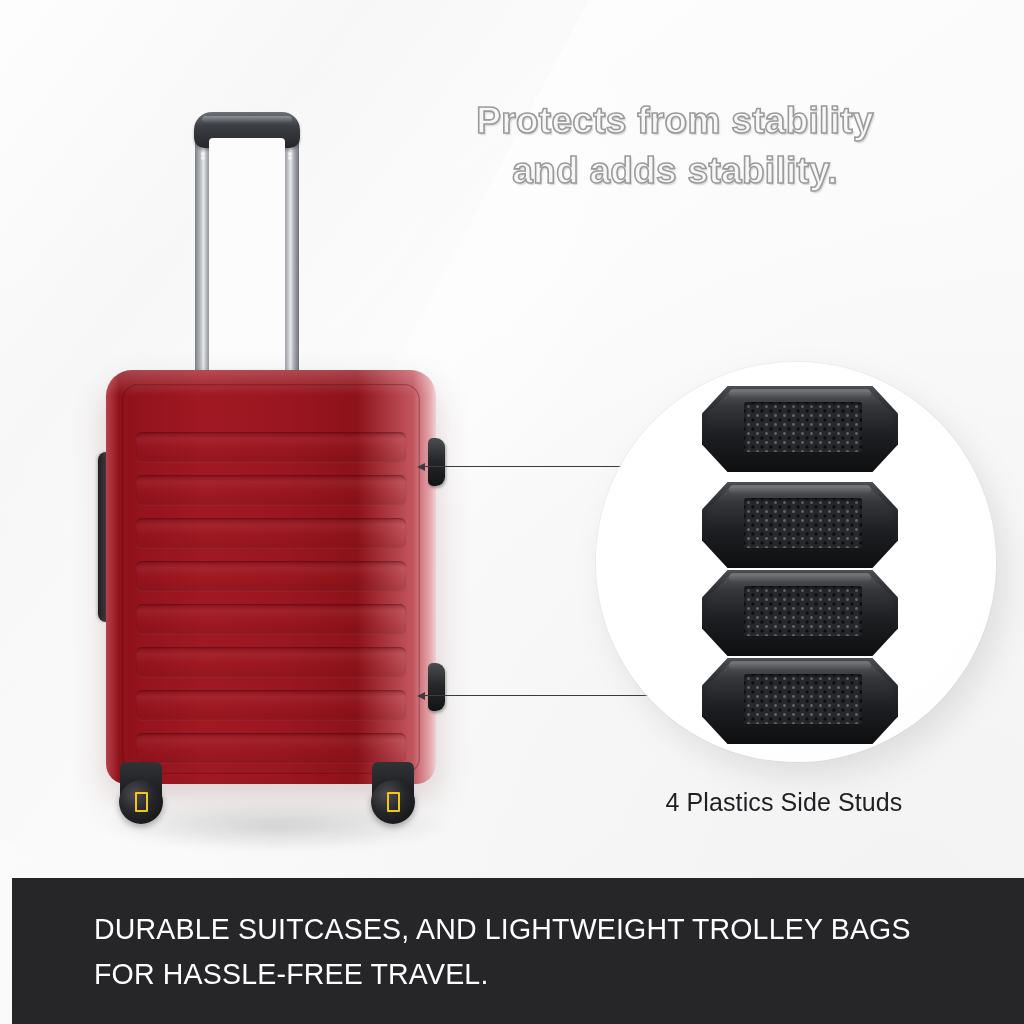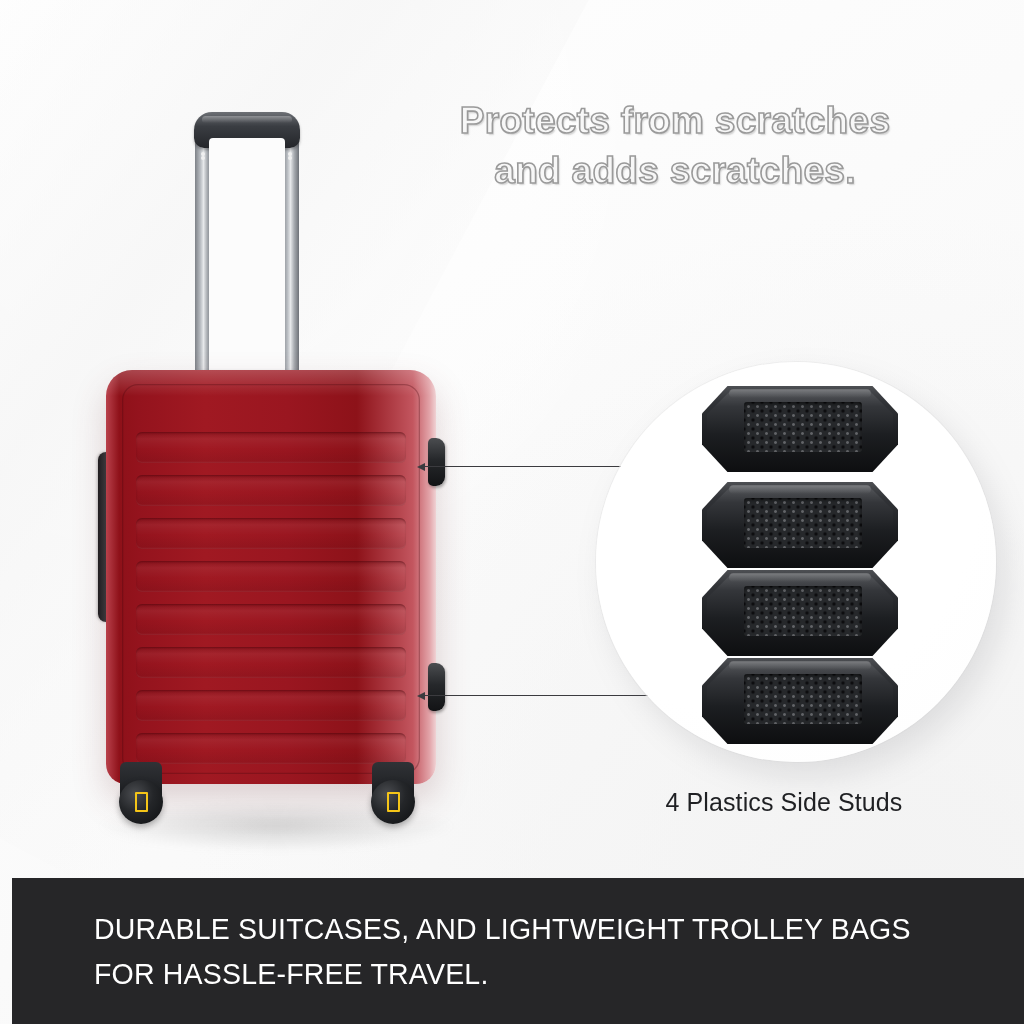--- a/index.html
+++ b/index.html
@@ -270,21 +270,21 @@
   }
 </style>
 </head>
 <body>
 
 <div class="stage">
 
   <div class="bg-sheen"></div>
   <div class="bg-diag"></div>
 
-  <div class="headline">Protects from scratches and adds scratches.</div>
+  <div class="headline">Protects from stability and adds stability.</div>
 
   <div class="floor-shadow"></div>
 
   <div class="suitcase">
 
     <div class="handle-wrap">
       <div class="handle-tube left">
         <div class="tube-pin" style="left:6px; top:18px;"></div>
       </div>
       <div class="handle-tube right">

